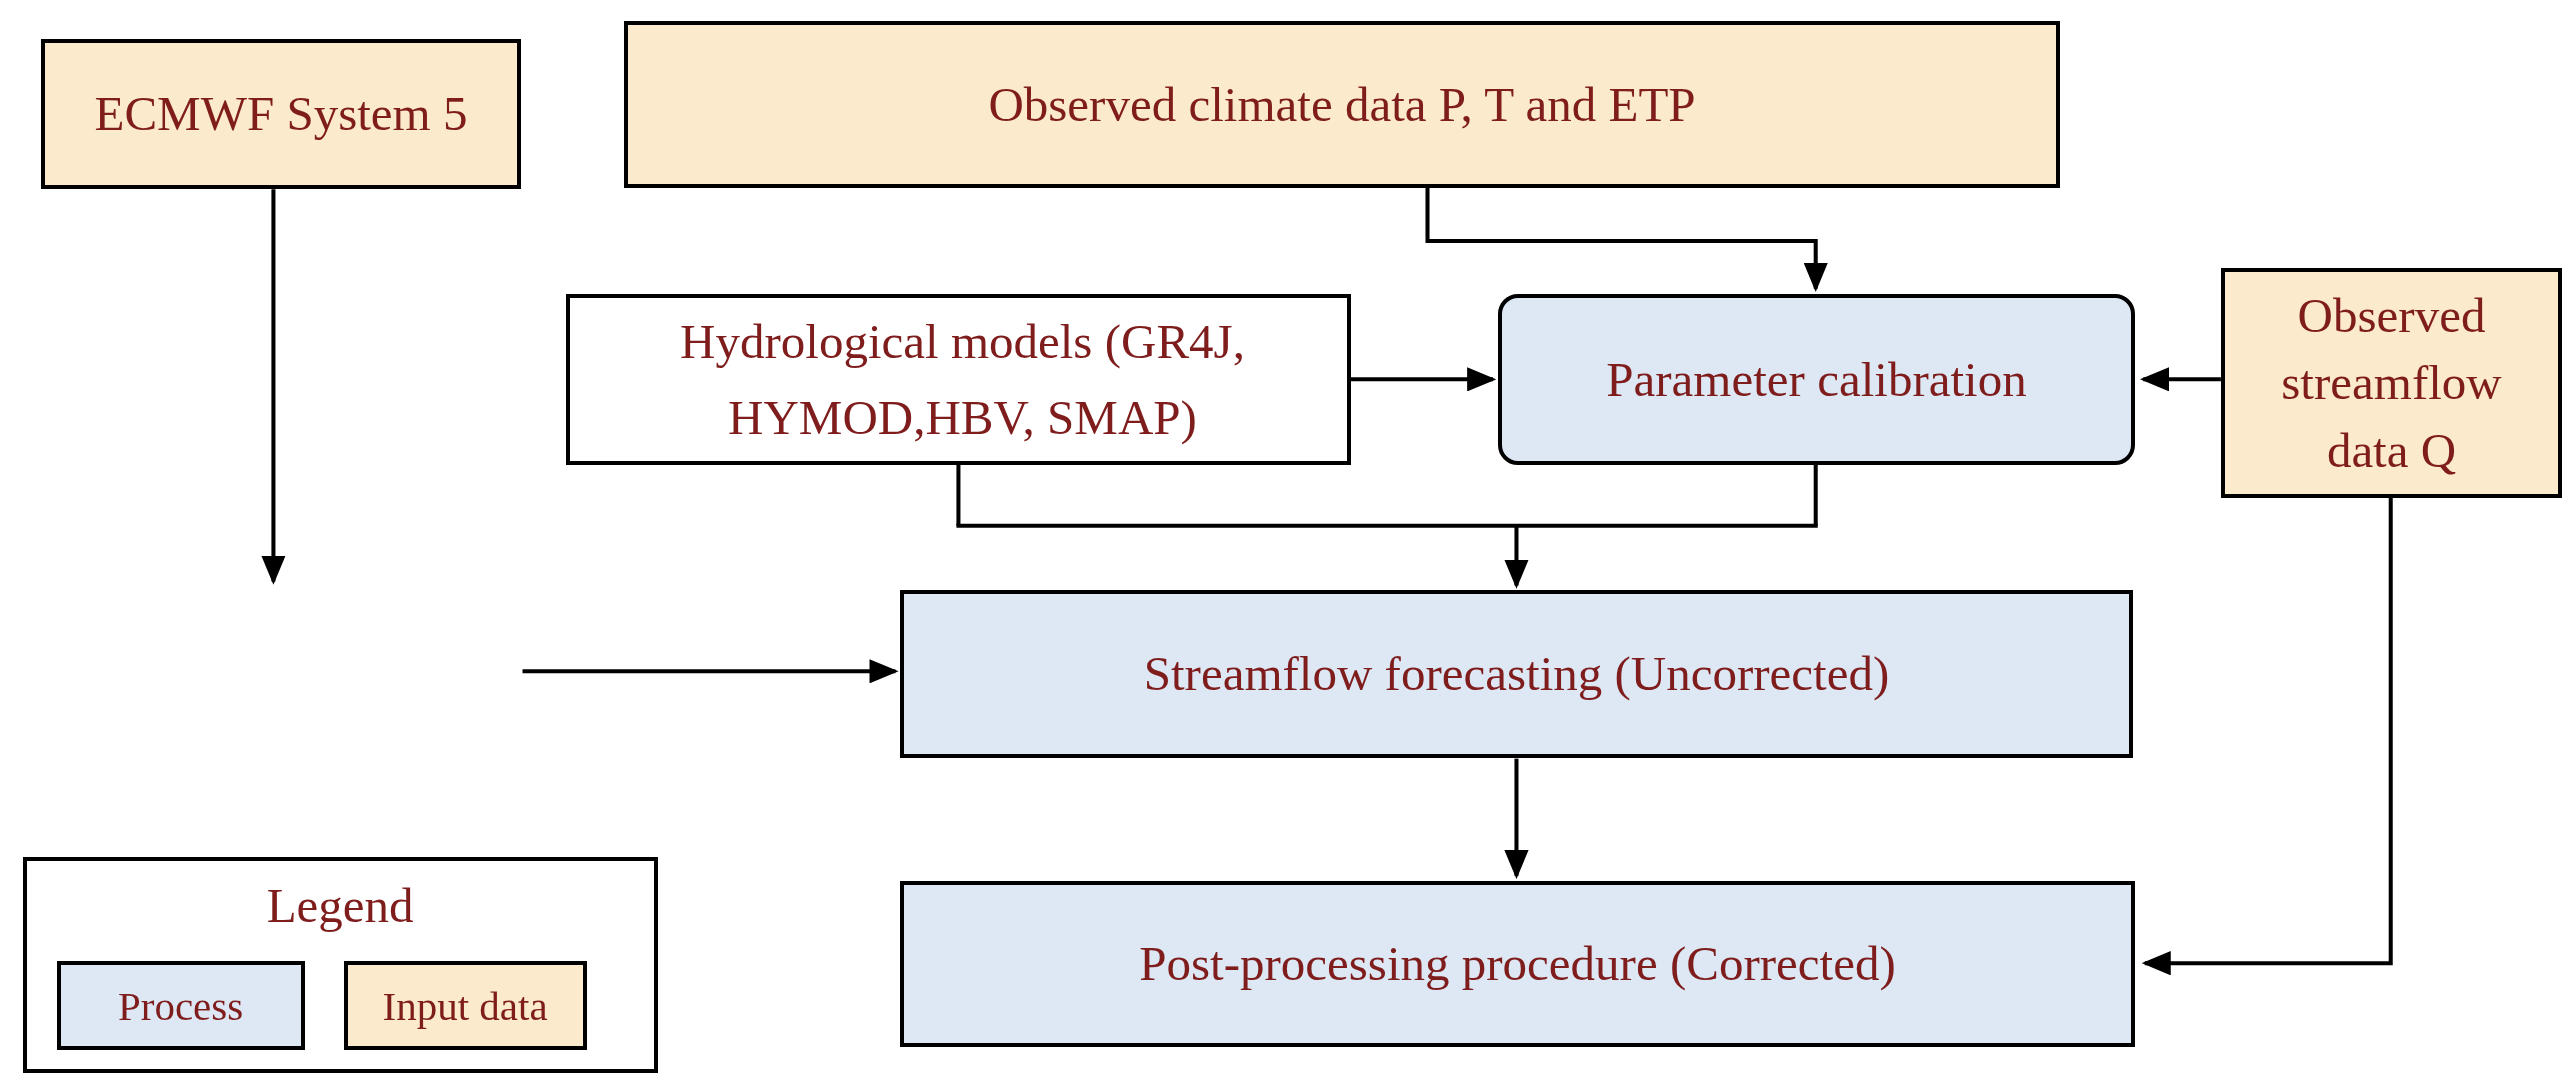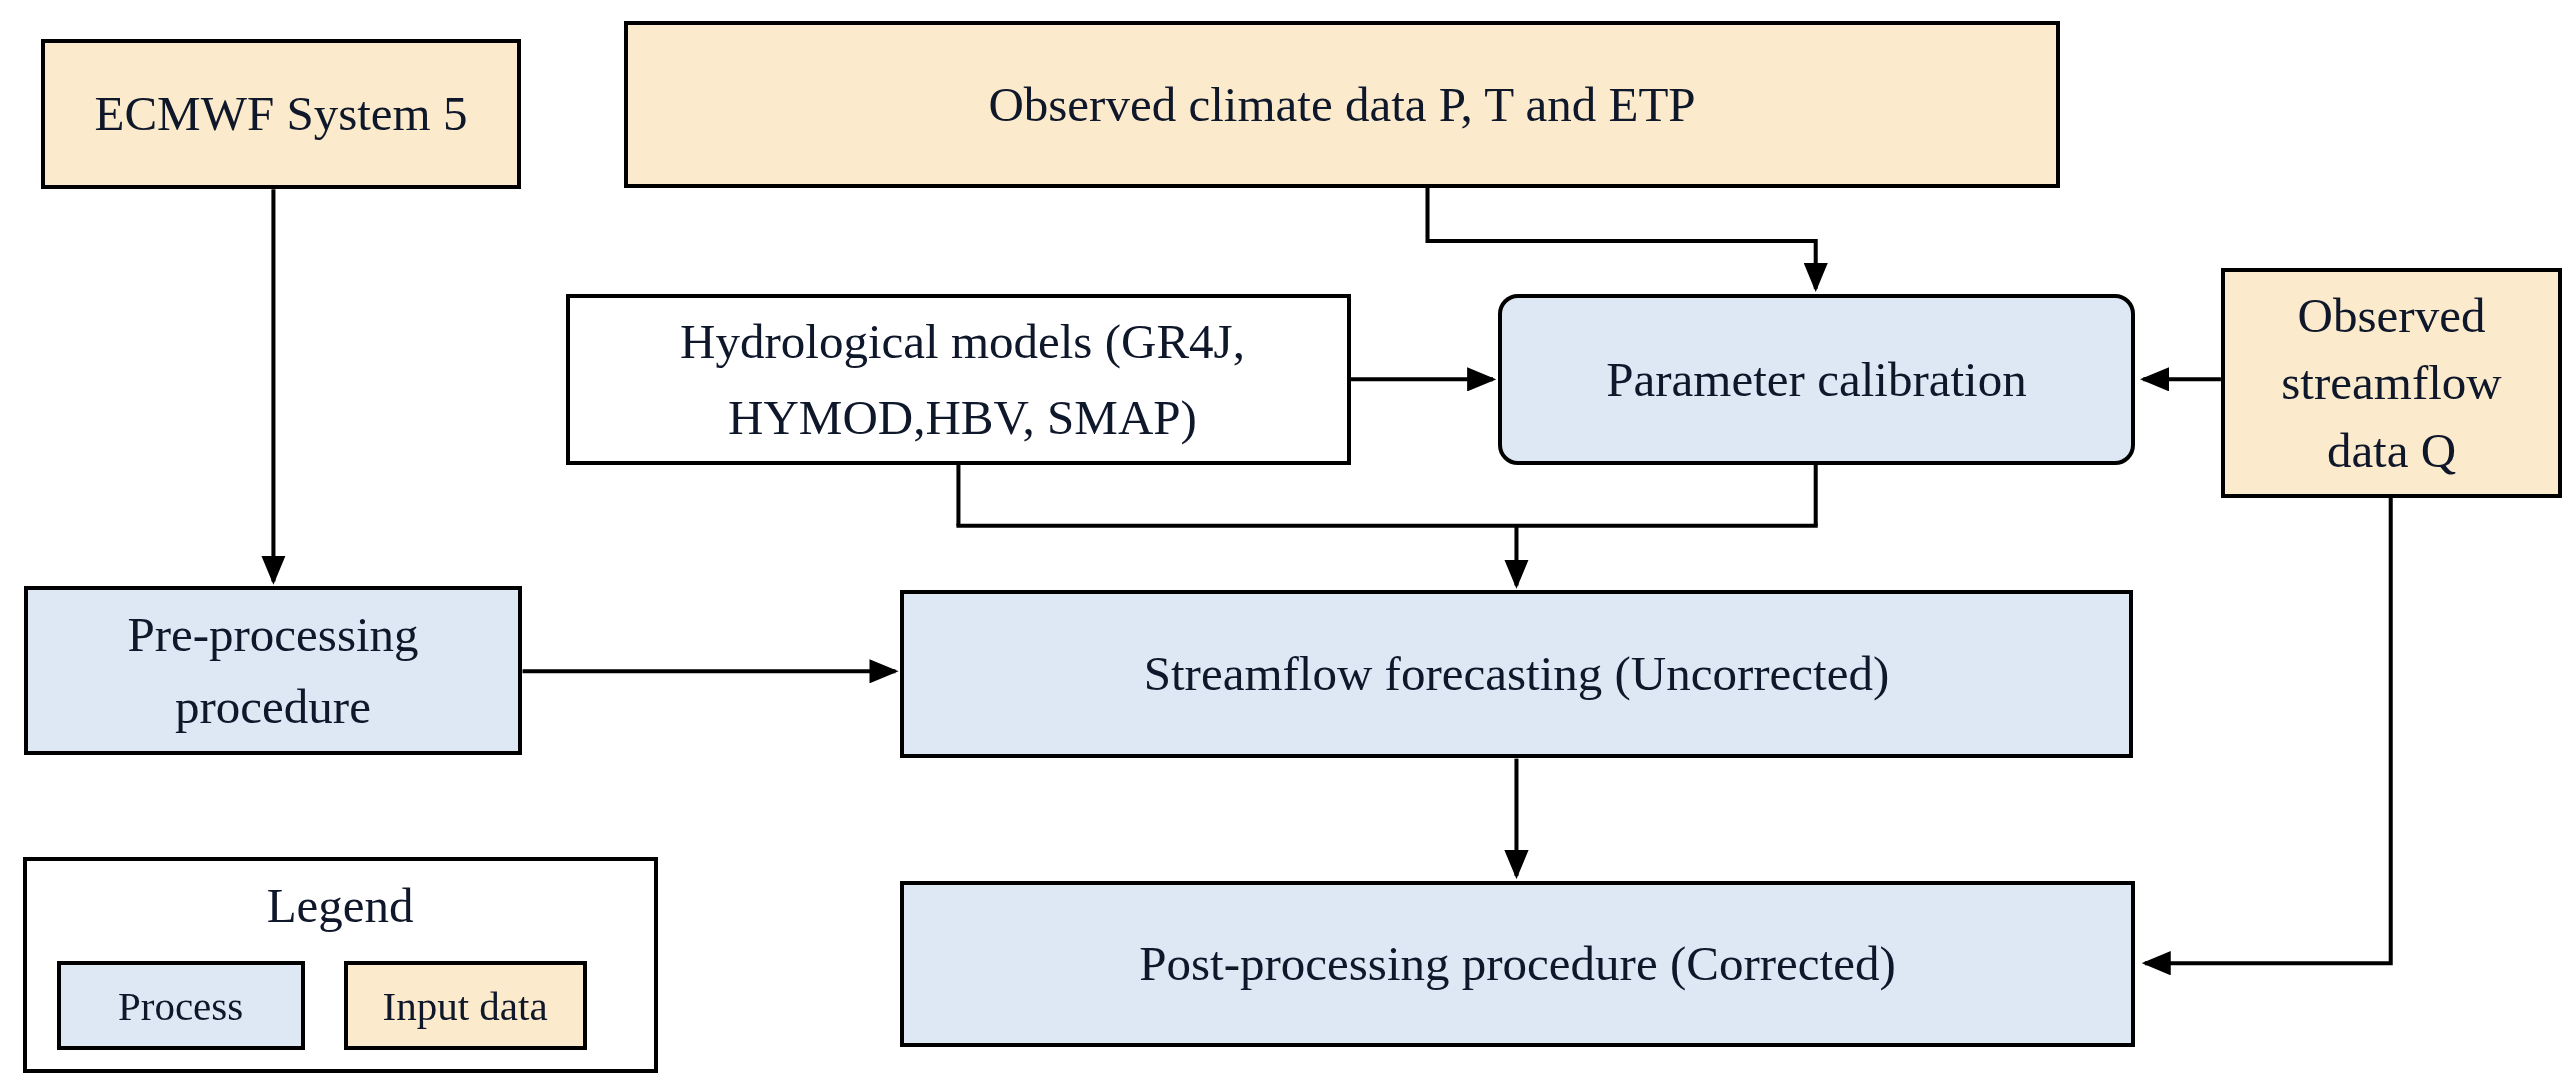--- a/index.html
+++ b/index.html
@@ -7,21 +7,21 @@
     --input-fill:#FBEACB;
     --plain-fill:#FFFFFF;
     --line:#000000;
   }
   html,body{margin:0;padding:0;background:#ffffff;}
   .canvas{
     position:relative;
     width:2576px;height:1091px;
     background:#ffffff;
     font-family:"Liberation Serif","DejaVu Serif",serif;
-    color:#0f172a;
+    color:#7f1d1d;
     overflow:hidden;
   }
   .box{
     position:absolute;
     box-sizing:border-box;
     border:4.9px solid var(--line);
     display:flex;
     align-items:center;
     justify-content:center;
     text-align:center;
@@ -99,22 +99,20 @@
 
   <div class="box plain" id="box-models">Hydrological models (GR4J,
 HYMOD,HBV, SMAP)</div>
 
   <div class="box process" id="box-calibration">Parameter calibration</div>
 
   <div class="box input" id="box-obsq">Observed
 streamflow
 data Q</div>
 
-  <div class="box process" id="box-preproc">Pre-processing
-procedure</div>
 
   <div class="box process" id="box-forecast">Streamflow forecasting (Uncorrected)</div>
 
   <div class="box process" id="box-postproc">Post-processing procedure (Corrected)</div>
 
   <div id="legend-box">
     <div id="legend-title">Legend</div>
     <div class="legend-chip" id="legend-process">Process</div>
     <div class="legend-chip" id="legend-input">Input data</div>
   </div>

